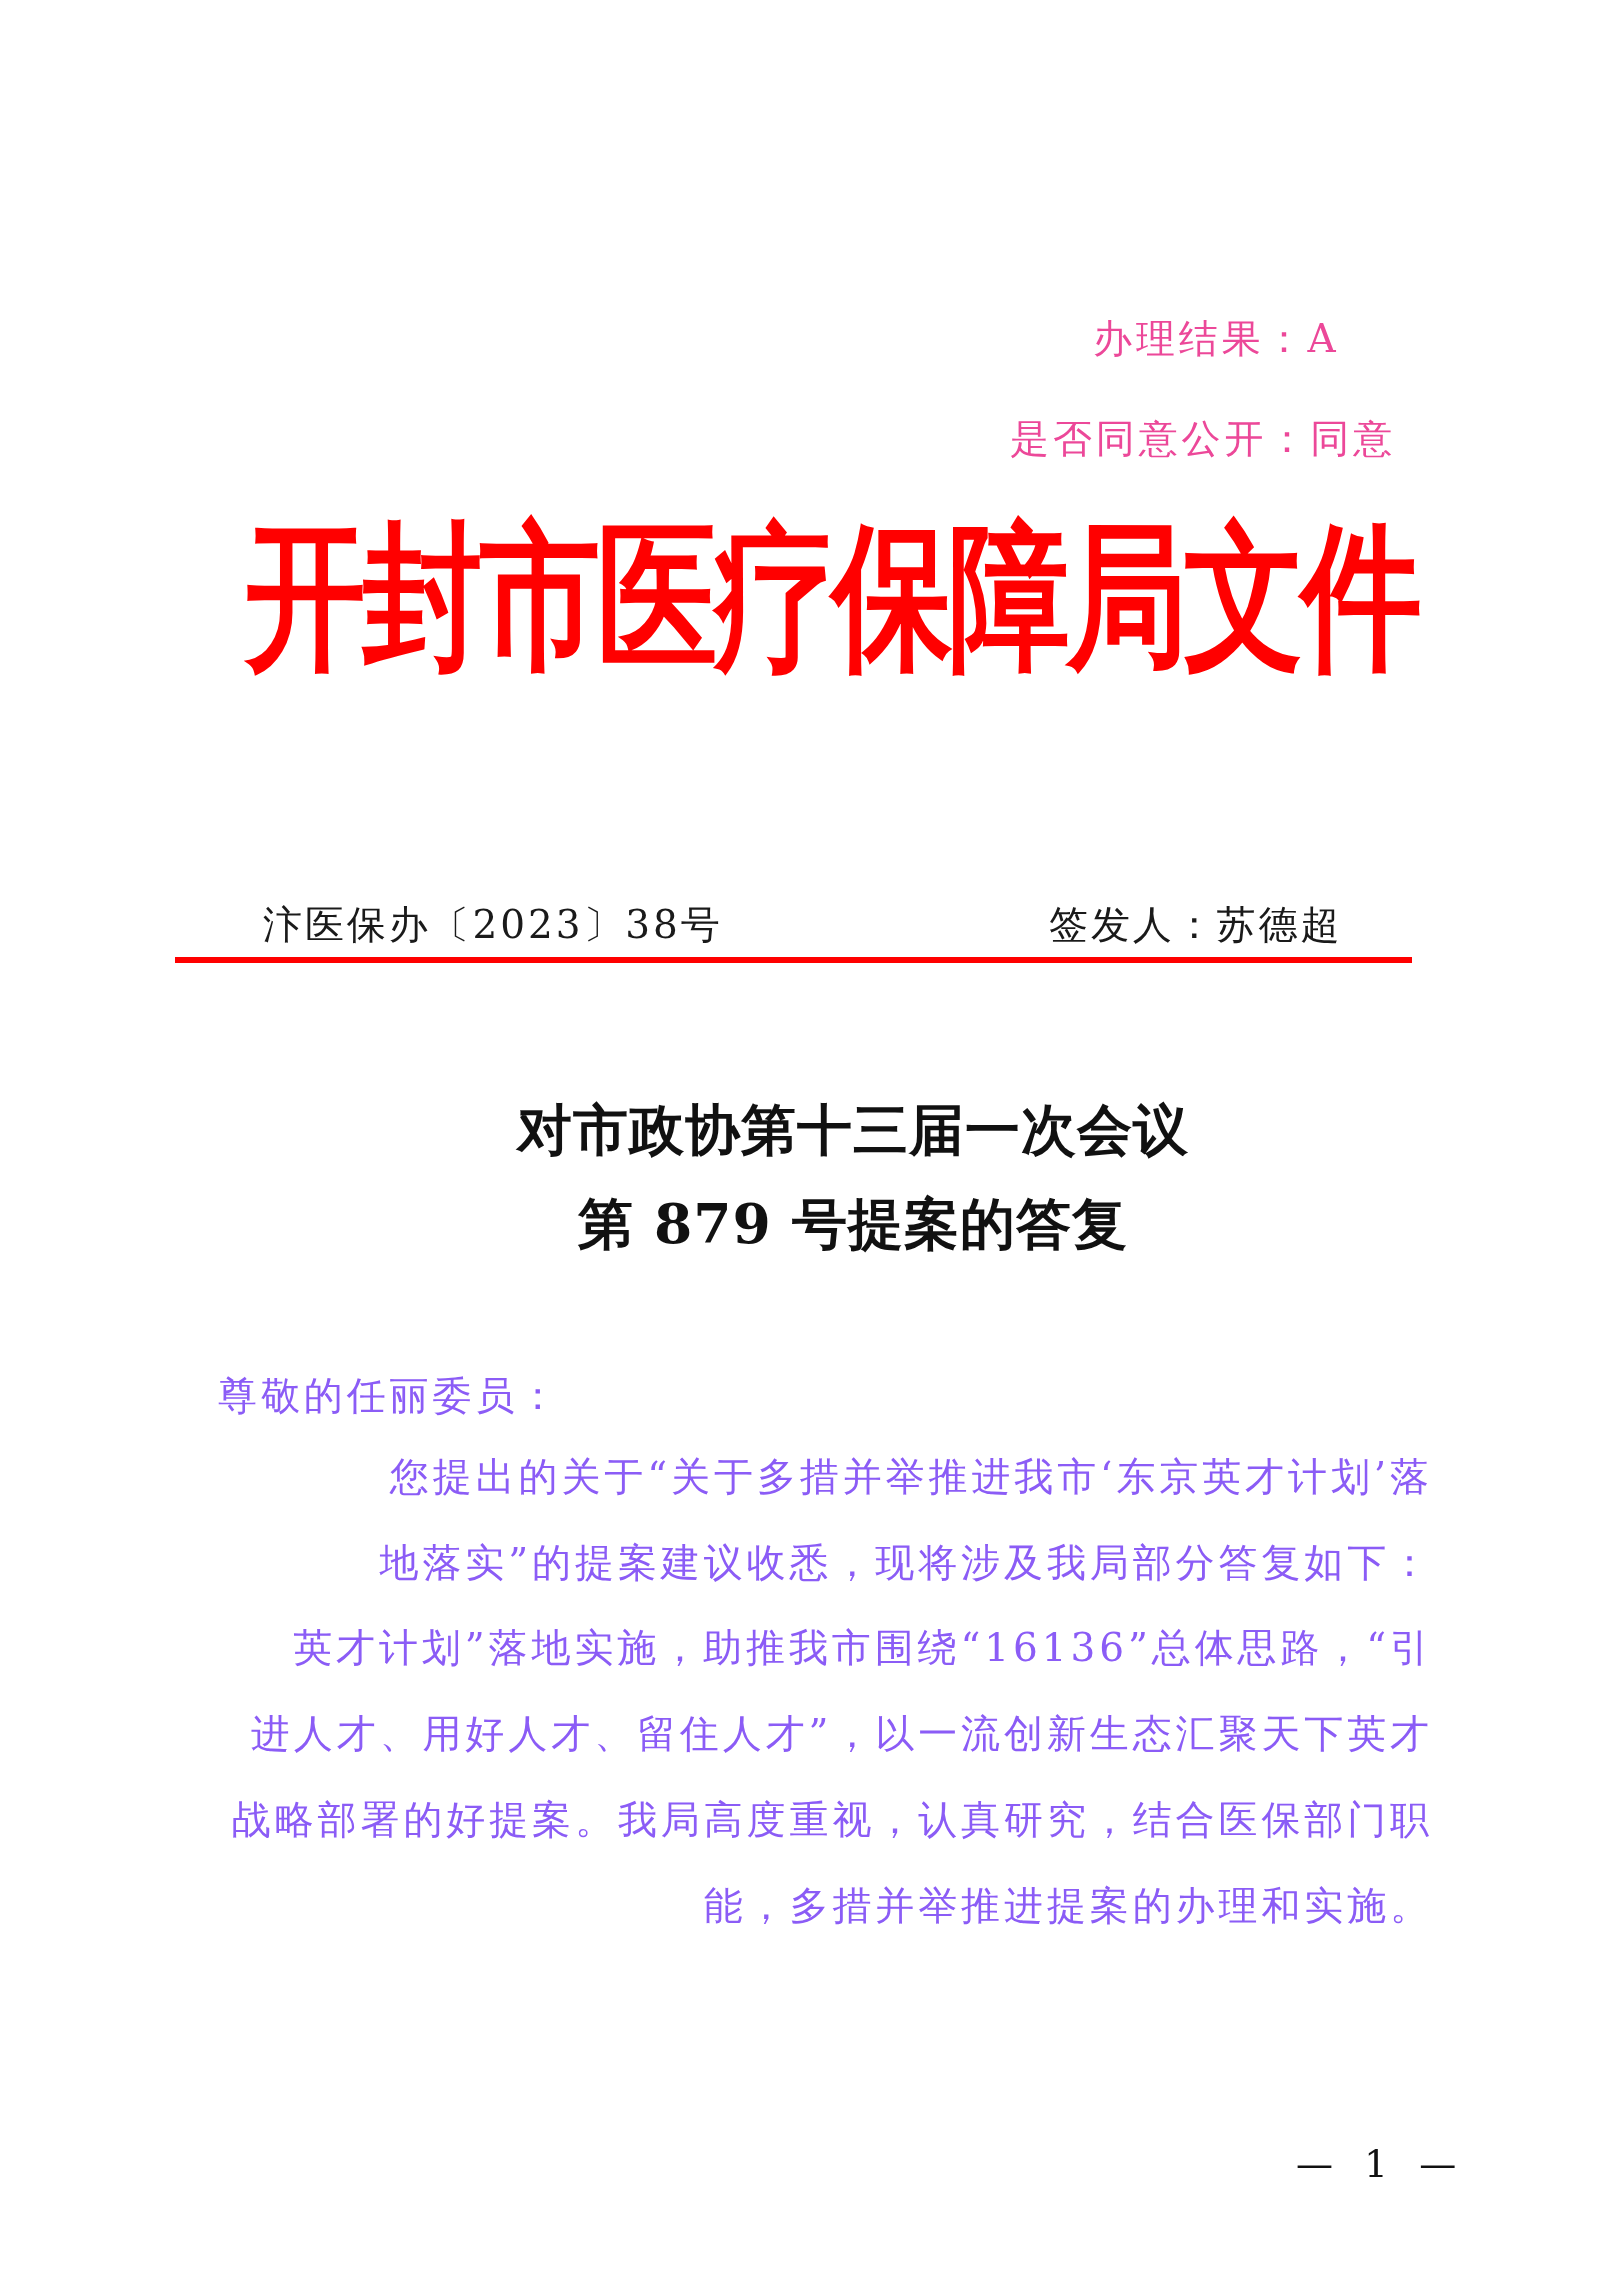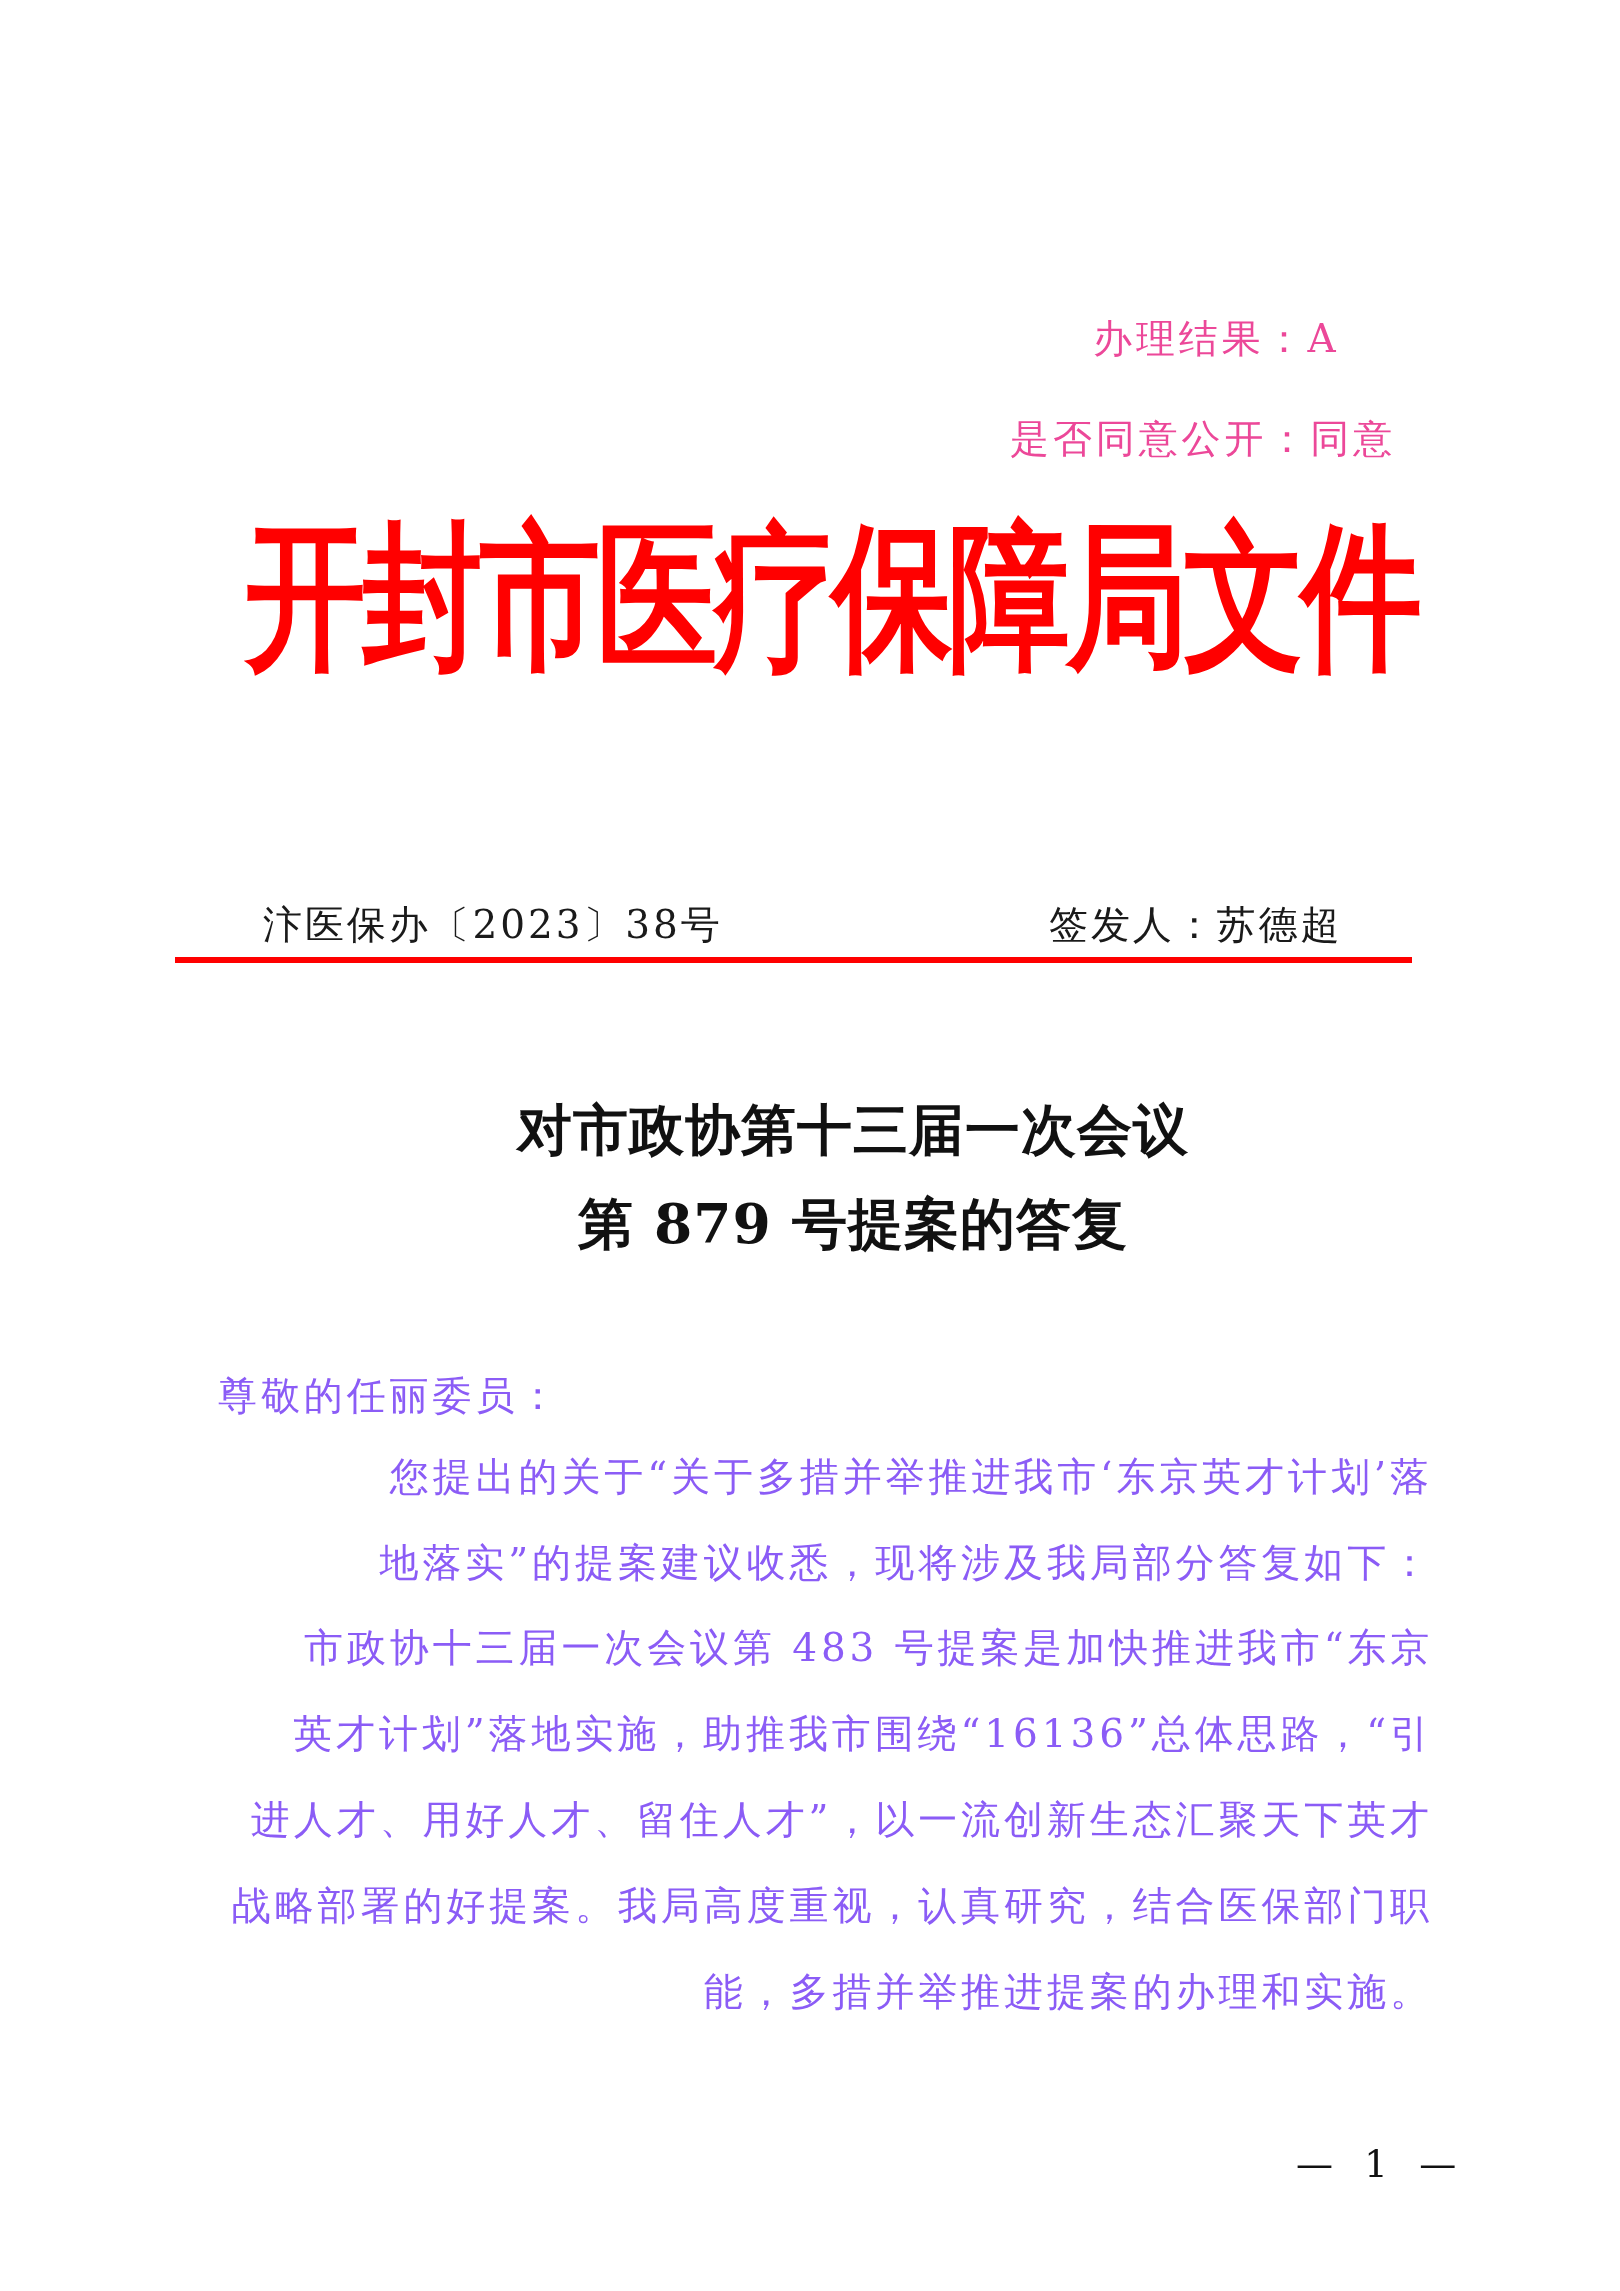--- a/index.html
+++ b/index.html
@@ -102,21 +102,20 @@
 <div class="abs title-line" id="title-line-2">第 879 号提案的答复</div>
 
 <div class="abs body-text" id="salutation">尊敬的任丽委员：</div>
 
 <div class="abs body-text para" id="para-1">
   <span class="line indent">您提出的关于“关于多措并举推进我市‘东京英才计划’落</span>
   <span class="line">地落实”的提案建议收悉，现将涉及我局部分答复如下：</span>
 </div>
 
 <div class="abs body-text para" id="para-2">
-  <span class="line indent">市政协十三届一次会议第 483 号提案是加快推进我市“东京</span>
   <span class="line">英才计划”落地实施，助推我市围绕“16136”总体思路，“引</span>
   <span class="line">进人才、用好人才、留住人才”，以一流创新生态汇聚天下英才</span>
   <span class="line">战略部署的好提案。我局高度重视，认真研究，结合医保部门职</span>
   <span class="line">能，多措并举推进提案的办理和实施。</span>
 </div>
 
 <div class="abs" id="page-number">— 1 —</div>
 
 
 </body></html>

